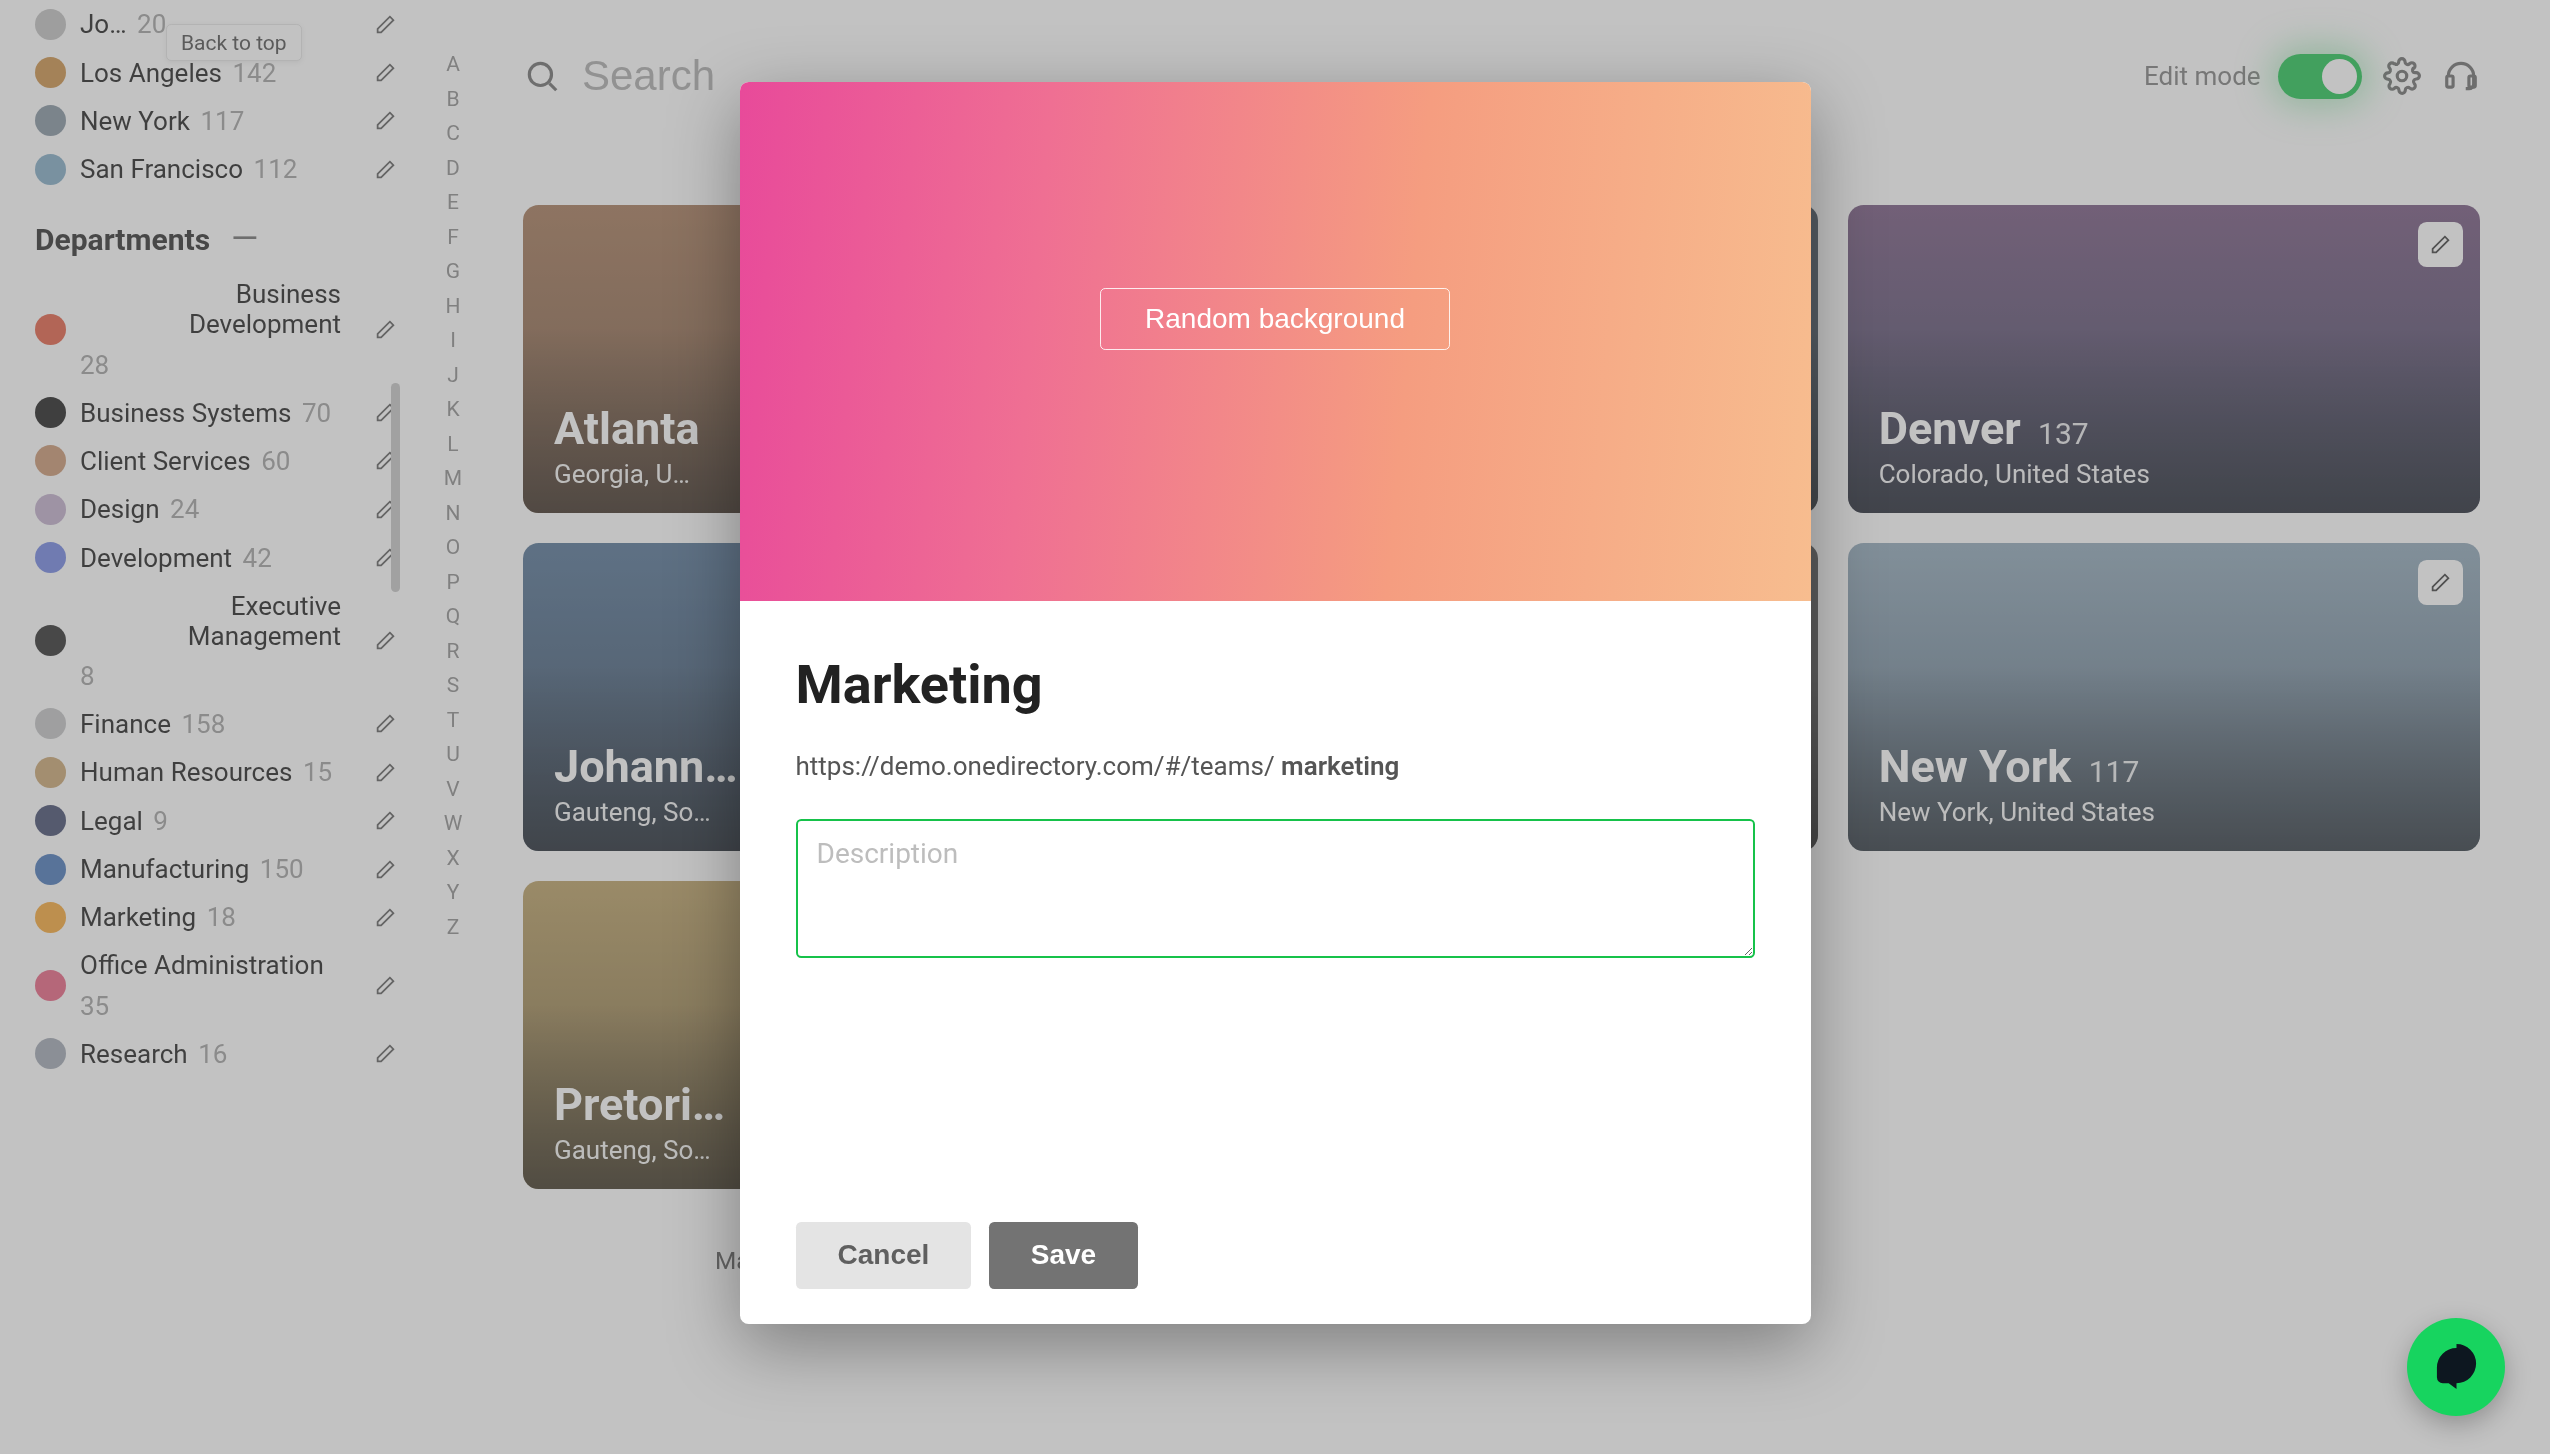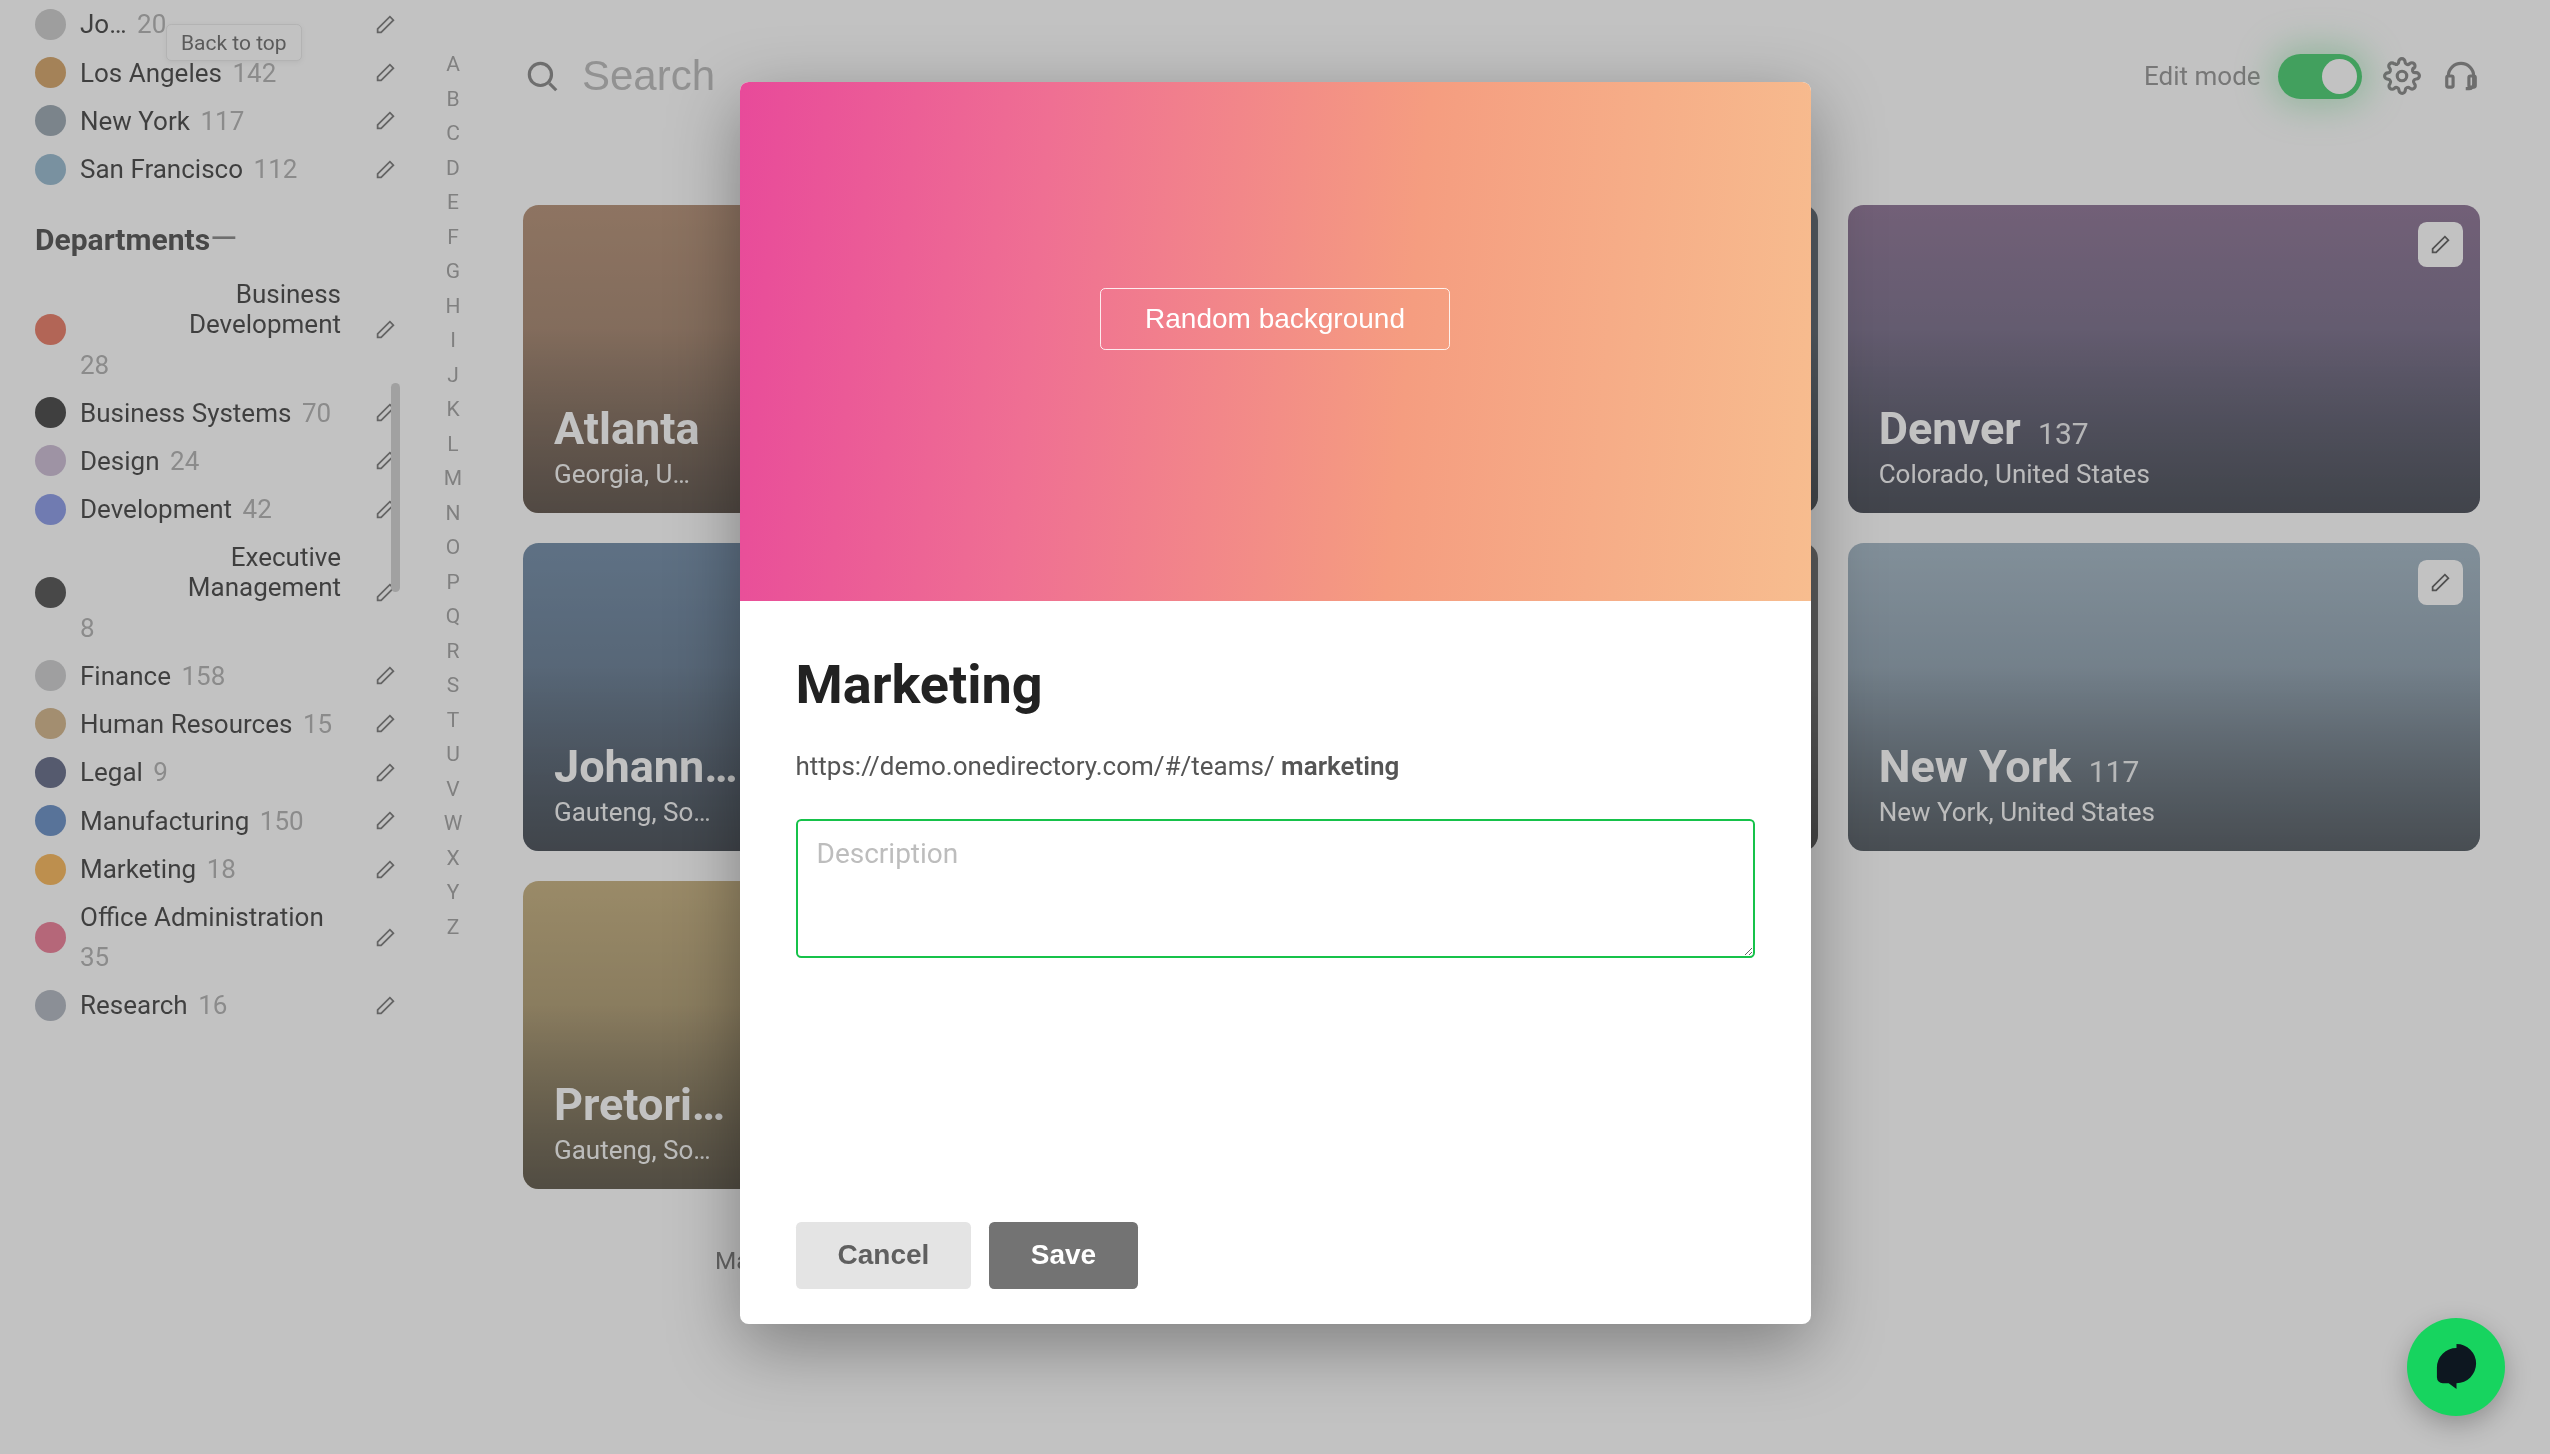--- a/index.html
+++ b/index.html
@@ -36,21 +36,21 @@
   .li-edit {
     margin-left: auto;
     width: 28px; height: 28px;
     display: flex; align-items: center; justify-content: center;
     color: #555; cursor: pointer;
     flex-shrink: 0;
   }
   .li-text-wrap { display: flex; flex-wrap: wrap; align-items: baseline; gap: 10.5px; max-width: 261px; }
 
   .section-header {
-    display: flex; align-items: center; 
+    display: flex; align-items: center; gap: 21px;
     margin: 28px 0 14px;
   }
   .section-header h3 { font-size: 30px; font-weight: 700; }
   .collapse-icon { font-size: 35px; color: #666; line-height: 0.5; user-select: none; cursor:pointer; }
 
   
   .back-to-top {
     position: absolute; top: 24.4px; left: 131px;
     background: #fff; border: 0.9px solid #e3e3e3; border-radius: 5.2px;
     padding: 5.2px 14px; font-size: 21px; color: #444;
@@ -258,20 +258,32 @@
             <svg width="21" height="21" viewBox="0 0 24 24" fill="none" stroke="currentColor" stroke-width="2">
               <path d="M17 3l4 4L7 21H3v-4L17 3z"></path>
             </svg>
           </span>
         </li>
         <li class="li-row">
           <span class="avatar" style="background:#111111"></span>
           <span class="li-text-wrap">
             <span class="li-label">Business Systems</span>
             <span class="li-count">70</span>
+          </span>
+          <span class="li-edit">
+            <svg width="21" height="21" viewBox="0 0 24 24" fill="none" stroke="currentColor" stroke-width="2">
+              <path d="M17 3l4 4L7 21H3v-4L17 3z"></path>
+            </svg>
+          </span>
+        </li>
+        <li class="li-row">
+          <span class="avatar" style="background:#c7916b"></span>
+          <span class="li-text-wrap">
+            <span class="li-label">Client Services</span>
+            <span class="li-count">60</span>
           </span>
           <span class="li-edit">
             <svg width="21" height="21" viewBox="0 0 24 24" fill="none" stroke="currentColor" stroke-width="2">
               <path d="M17 3l4 4L7 21H3v-4L17 3z"></path>
             </svg>
           </span>
         </li>
         <li class="li-row">
           <span class="avatar" style="background:#bda9c9"></span>
           <span class="li-text-wrap">

